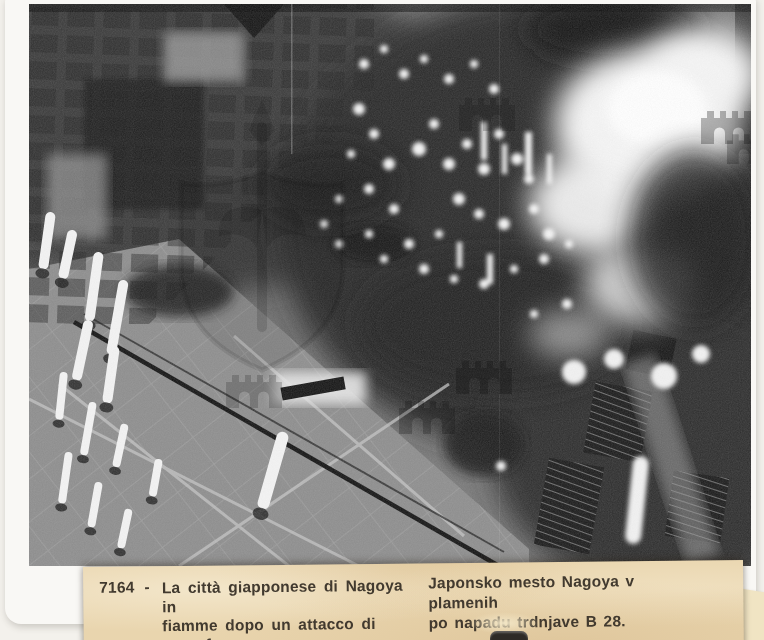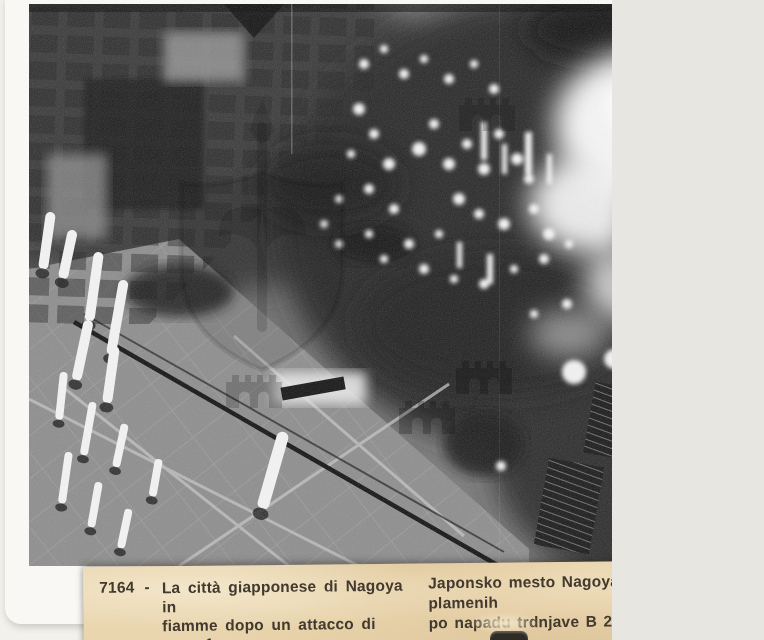--- a/index.html
+++ b/index.html
@@ -1,16 +1,16 @@
 <!DOCTYPE html>
 <html><head>
 <meta charset="utf-8">
 <style>
   html,body{margin:0;padding:0;background:#e8e6e1;}
-  #stage{position:relative;width:612px;height:640px;overflow:hidden;
+  #stage{position:relative;width:764px;height:640px;overflow:hidden;
          background:#f3f1ec;font-family:"Liberation Sans",sans-serif;}
   
   .photo-print{position:absolute;left:5px;top:-4px;width:751px;height:628px;
     background:#f9f8f5;border-radius:6px 6px 12px 16px;
     box-shadow:1px 3px 7px rgba(60,55,45,.22);}
   .photo-image{position:absolute;left:24px;top:8px;width:722px;height:562px;
     background:#6e6e6e;overflow:hidden;}
   
   .caption-card{position:absolute;left:83px;top:567px;width:660px;height:95px;
     transform:rotate(-0.6deg);transform-origin:0 0;

